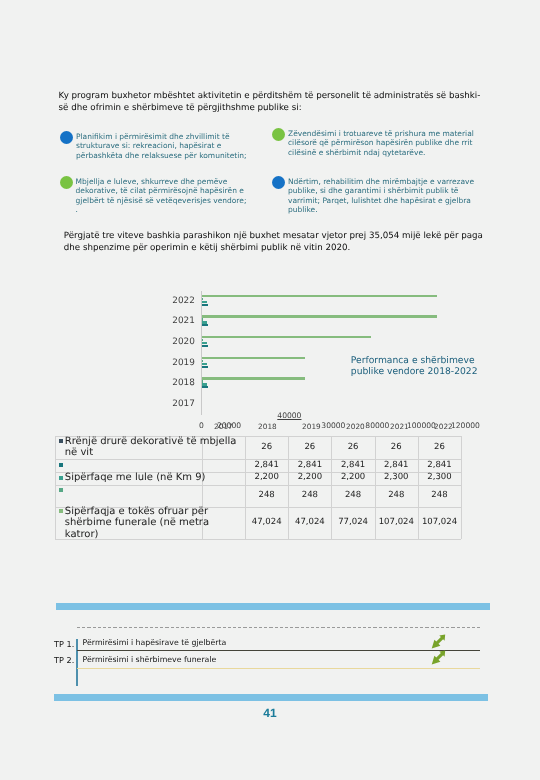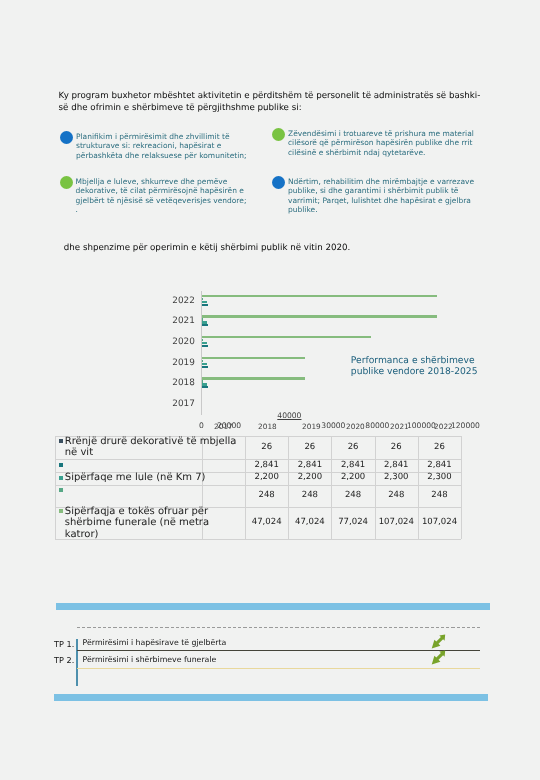--- a/index.html
+++ b/index.html
@@ -90,21 +90,21 @@
 .</span>
   </div>
   <div class="bullet" id="b3" style="left:272px;top:176px;width:215px;">
     <span class="dot" style="background: rgb(21, 114, 198);"></span>
     <span class="btxt">Ndërtim, rehabilitim dhe mirëmbajtje e varrezave
 publike, si dhe garantimi i shërbimit publik të
 varrimit; Parqet, lulishtet dhe hapësirat e gjelbra
 publike.</span>
   </div>
 
-  <p id="para2"><br><span>dhe shpenzime për operimin e këtij shërbimi publik në vitin 2020.</span></p>
+  <p id="para2"><span>Përgjatë tre viteve bashkia parashikon një buxhet mesatar vjetor prej 35,054 mijë lekë për paga</span><br><span>dhe shpenzime për operimin e këtij shërbimi publik në vitin 2020.</span></p>
 
   <div id="chart">
       <div id="yaxis" style="left: 51.4px; top: 11px; height: 124.002px;"></div>
       <div class="ylab" style="left: 3.4px; width: 41.5px; top: 119.069px;">2017</div>
       <div class="ylab" style="left: 3.4px; width: 41.5px; top: 98.4015px;">2018</div>
       <div class="bar" style="background: rgb(58, 79, 95); left: 52px; top: 109.068px; height: 2.25px; width: 0.0572px;"></div>
       <div class="bar" style="background: rgb(25, 118, 125); left: 52px; top: 106.168px; height: 2.25px; width: 6.2502px;"></div>
       <div class="bar" style="background: rgb(58, 160, 143); left: 52px; top: 103.268px; height: 2.25px; width: 4.84px;"></div>
       <div class="bar" style="background: rgb(87, 168, 134); left: 52px; top: 100.368px; height: 2.25px; width: 0.5456px;"></div>
       <div class="bar" style="background: rgb(134, 188, 126); left: 52px; top: 97.468px; height: 2.25px; width: 103.453px;"></div>
@@ -138,21 +138,21 @@
       <div class="xlab" style="left: 158.4px; width: 50px; top: 140.502px;">30000</div>
       <div class="xlab" style="left: 202.4px; width: 50px; top: 140.502px;">80000</div>
       <div class="xlab" style="left: 246.4px; width: 50px; top: 140.502px;">100000</div>
       <div class="xlab" style="left: 290.4px; width: 50px; top: 140.502px;">120000</div>
       <div class="xlab xlab2" style="left: 48.4px; width: 50px; top: 141.502px;">2017</div>
       <div class="xlab xlab2" style="left: 92.4px; width: 50px; top: 141.502px;">2018</div>
       <div class="xlab xlab2" style="left: 136.4px; width: 50px; top: 141.502px;">2019</div>
       <div class="xlab xlab2" style="left: 180.4px; width: 50px; top: 141.502px;">2020</div>
       <div class="xlab xlab2" style="left: 224.4px; width: 50px; top: 141.502px;">2021</div>
       <div class="xlab xlab2" style="left: 268.4px; width: 50px; top: 141.502px;">2022</div>
-      <div id="chartTitle" style="left: 200.8px; top: 74.5px; width: 220px;"><span>Performanca e shërbimeve</span><br><span>publike vendore 2018-2025</span></div>
+      <div id="chartTitle" style="left: 200.8px; top: 74.5px; width: 220px;"><span>Performanca e shërbimeve</span><br><span>publike vendore 2018-2022</span></div>
     </div>
 
   <div id="tbl">
       <div class="gl" style="left: 0px; top: 0px; width: 405.9px; height: 0.7px;"></div>
       <div class="gl" style="left: 0px; top: 23.6px; width: 405.9px; height: 0.7px;"></div>
       <div class="gl" style="left: 0px; top: 36px; width: 405.9px; height: 0.7px;"></div>
       <div class="gl" style="left: 0px; top: 49px; width: 405.9px; height: 0.7px;"></div>
       <div class="gl" style="left: 0px; top: 71.9px; width: 405.9px; height: 0.7px;"></div>
       <div class="gl" style="left: 0px; top: 103.2px; width: 405.9px; height: 0.7px;"></div>
       <div class="gl" style="left: 0px; top: 0px; width: 0.7px; height: 103.2px;"></div>
@@ -172,21 +172,21 @@
       <div class="cell" style="left: 276.3px; top: 0px; width: 43.2px; height: 23.6px;">26</div>
       <div class="cell" style="left: 319.5px; top: 0px; width: 43.2px; height: 23.6px;">26</div>
       <div class="cell" style="left: 362.7px; top: 0px; width: 43.2px; height: 23.6px;">26</div>
       <span class="sq" style="background: rgb(25, 118, 125); left: 3.9px; top: 27.5px;"></span>
       <div class="cell" style="left: 189.9px; top: 23.6px; width: 43.2px; height: 12.4px;">2,841</div>
       <div class="cell" style="left: 233.1px; top: 23.6px; width: 43.2px; height: 12.4px;">2,841</div>
       <div class="cell" style="left: 276.3px; top: 23.6px; width: 43.2px; height: 12.4px;">2,841</div>
       <div class="cell" style="left: 319.5px; top: 23.6px; width: 43.2px; height: 12.4px;">2,841</div>
       <div class="cell" style="left: 362.7px; top: 23.6px; width: 43.2px; height: 12.4px;">2,841</div>
       <div class="cell lbl" style="left: 0px; top: 36px; width: 146.7px; height: 13px;">
-        <span class="lbltxt" style="margin-left: 9.6px;"><span>Sipërfaqe me lule (në Km 7)</span></span>
+        <span class="lbltxt" style="margin-left: 9.6px;"><span>Sipërfaqe me lule (në Km 9)</span></span>
       </div>
       <span class="sq" style="background: rgb(58, 160, 143); left: 3.9px; top: 40.2px;"></span>
       <div class="cell" style="left: 189.9px; top: 36px; width: 43.2px; height: 13px;">2,200</div>
       <div class="cell" style="left: 233.1px; top: 36px; width: 43.2px; height: 13px;">2,200</div>
       <div class="cell" style="left: 276.3px; top: 36px; width: 43.2px; height: 13px;">2,200</div>
       <div class="cell" style="left: 319.5px; top: 36px; width: 43.2px; height: 13px;">2,300</div>
       <div class="cell" style="left: 362.7px; top: 36px; width: 43.2px; height: 13px;">2,300</div>
       <span class="sq" style="background: rgb(87, 168, 134); left: 3.9px; top: 52.45px;"></span>
       <div class="cell" style="left: 189.9px; top: 49px; width: 43.2px; height: 22.9px;">248</div>
       <div class="cell" style="left: 233.1px; top: 49px; width: 43.2px; height: 22.9px;">248</div>
@@ -218,13 +218,14 @@
           <path d="M14.2 0.6 L8.3 1.4 L9.9 3.0 L5.3 7.6 L3.4 5.7 L0.7 14.4 L9.4 11.7 L7.5 9.8 L12.1 5.2 L13.6 6.8 Z" fill="#78a32a"></path>
         </svg></div>
       <div class="tpnum" style="left: 54.1px; top: 655px;">TP 2.</div>
       <div class="tptxt" style="left: 82.6px; top: 654.6px;">Përmirësimi i shërbimeve funerale</div>
       <div class="hrule" style="top: 667.6px; width: 403px; background: rgb(233, 216, 156);"></div>
       <div class="arrow" style="left: 430.5px; top: 650.1px;"><svg viewBox="0 0 15 15" width="15" height="15">
           <path d="M14.2 0.6 L8.3 1.4 L9.9 3.0 L5.3 7.6 L3.4 5.7 L0.7 14.4 L9.4 11.7 L7.5 9.8 L12.1 5.2 L13.6 6.8 Z" fill="#78a32a"></path>
         </svg></div>
     </div>
 
+  <div id="pageno">41</div>
 </div>
 
 </body></html>

